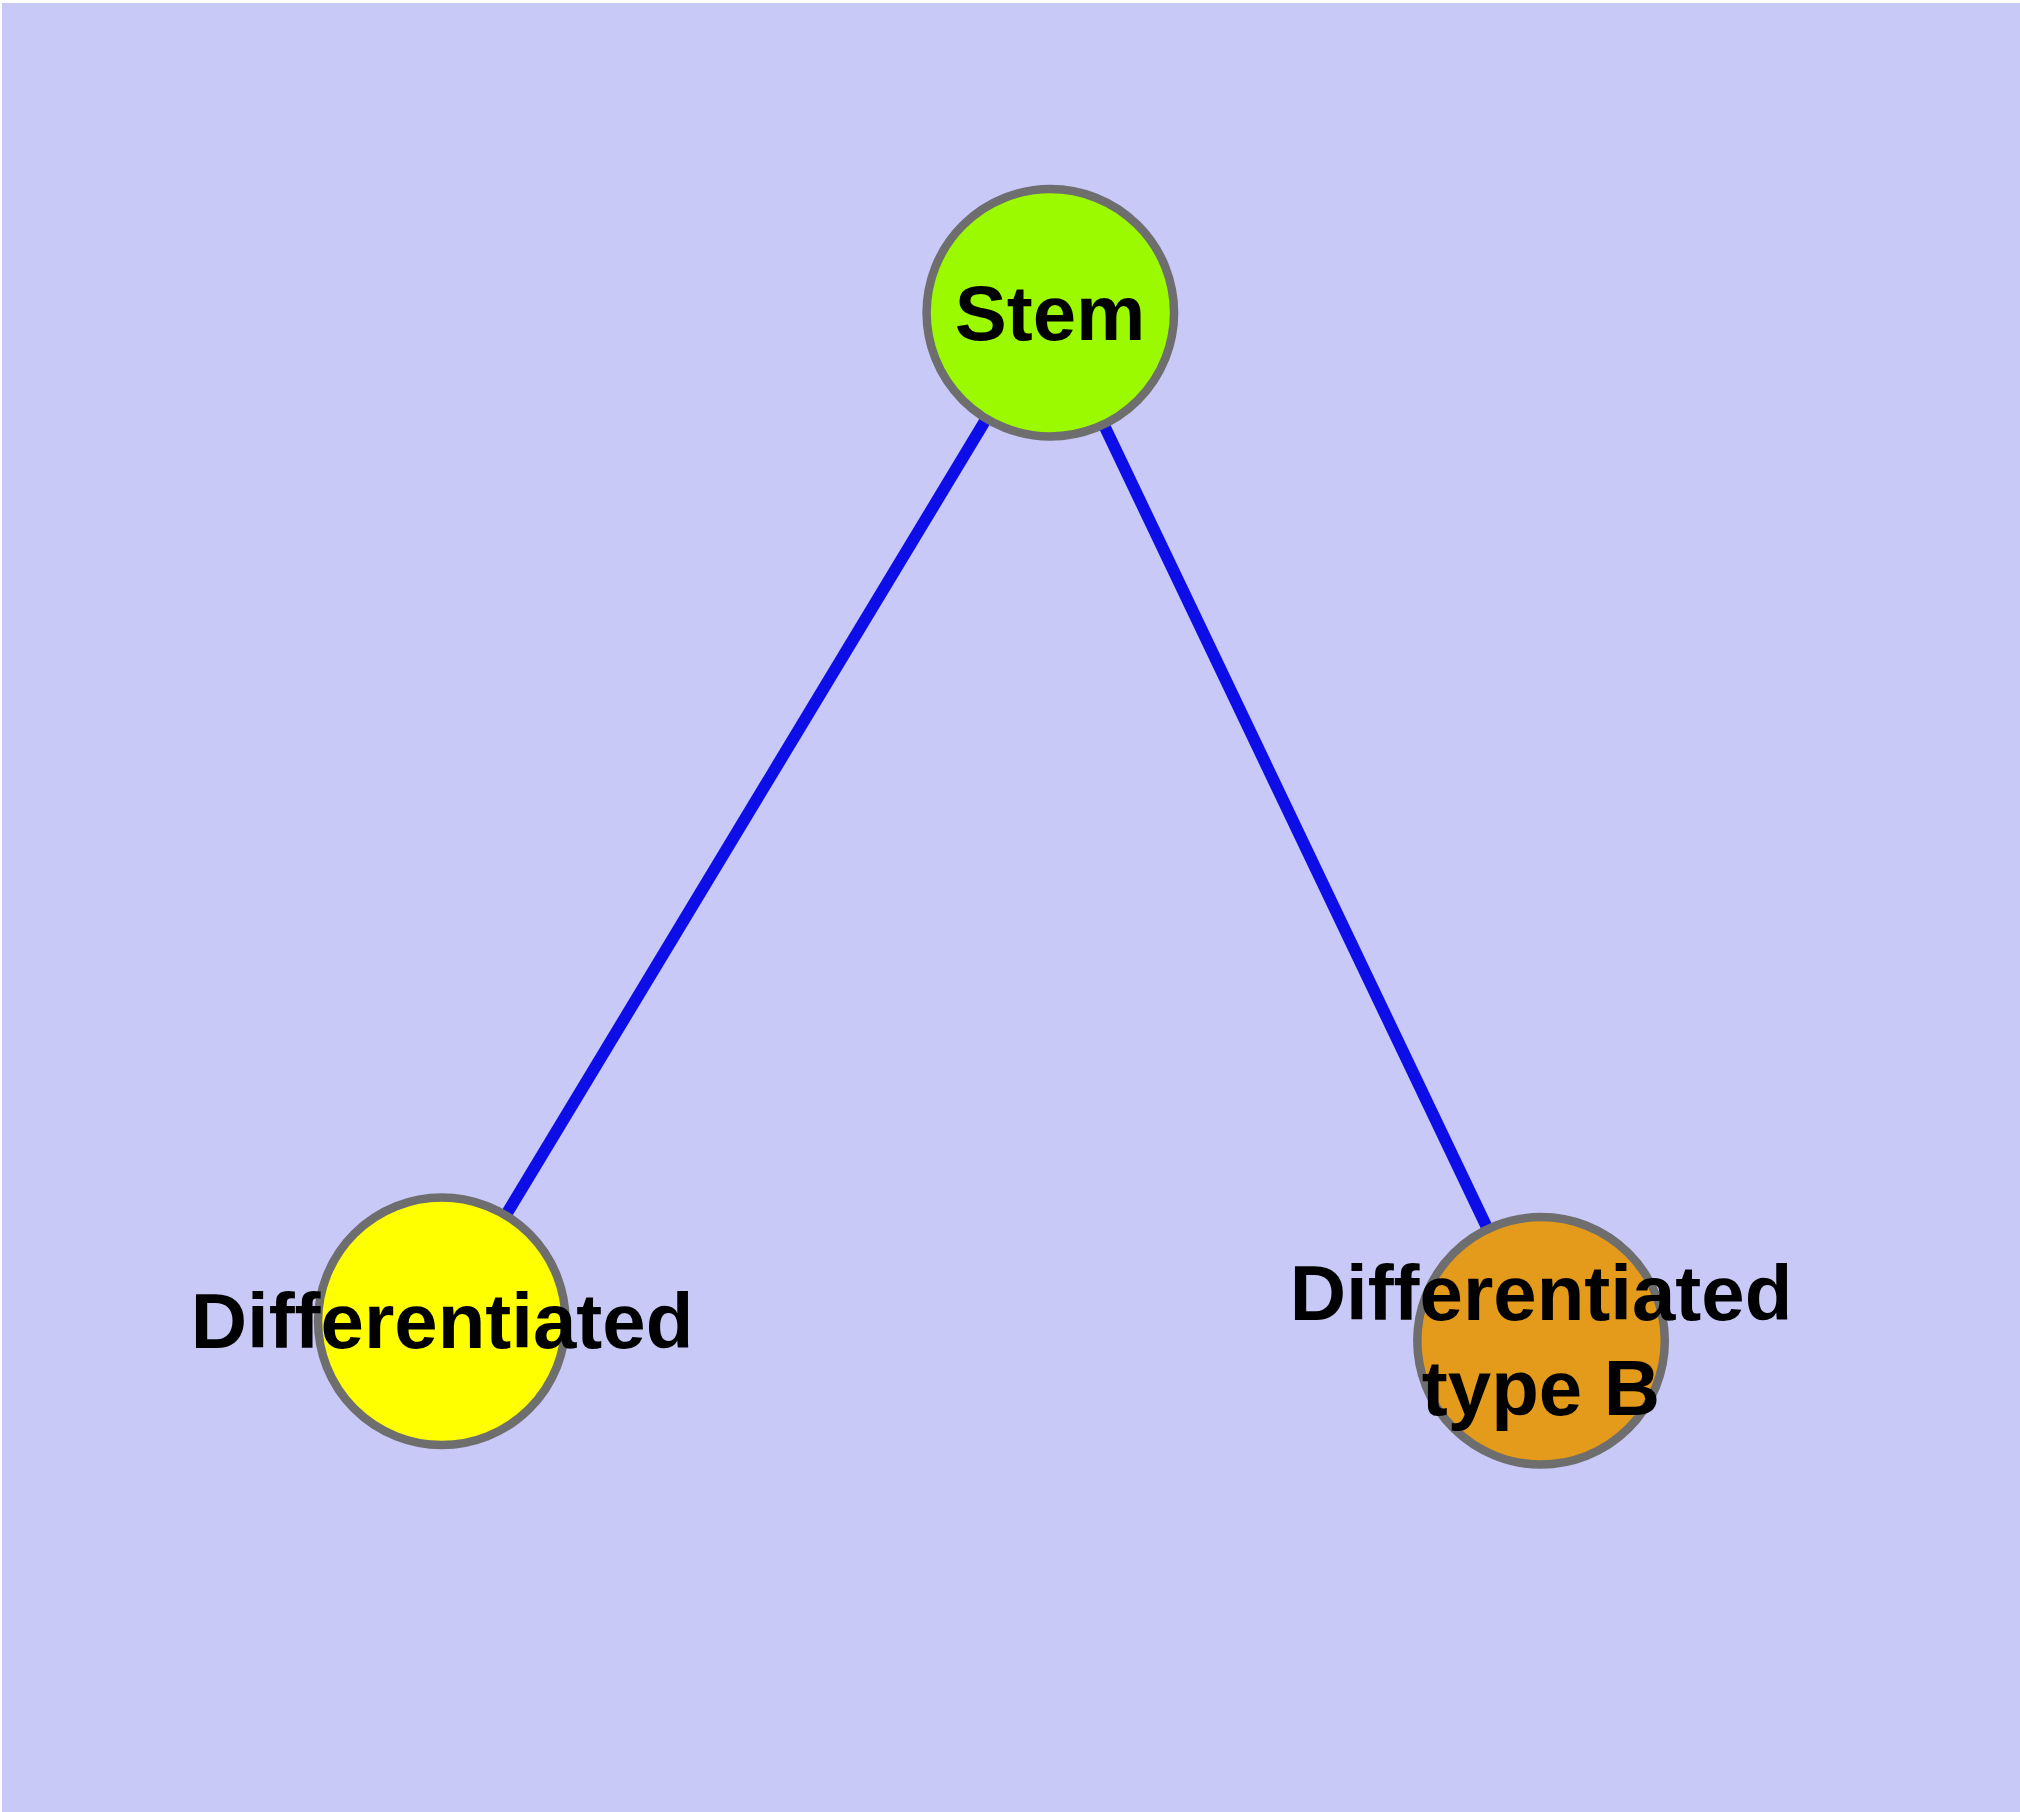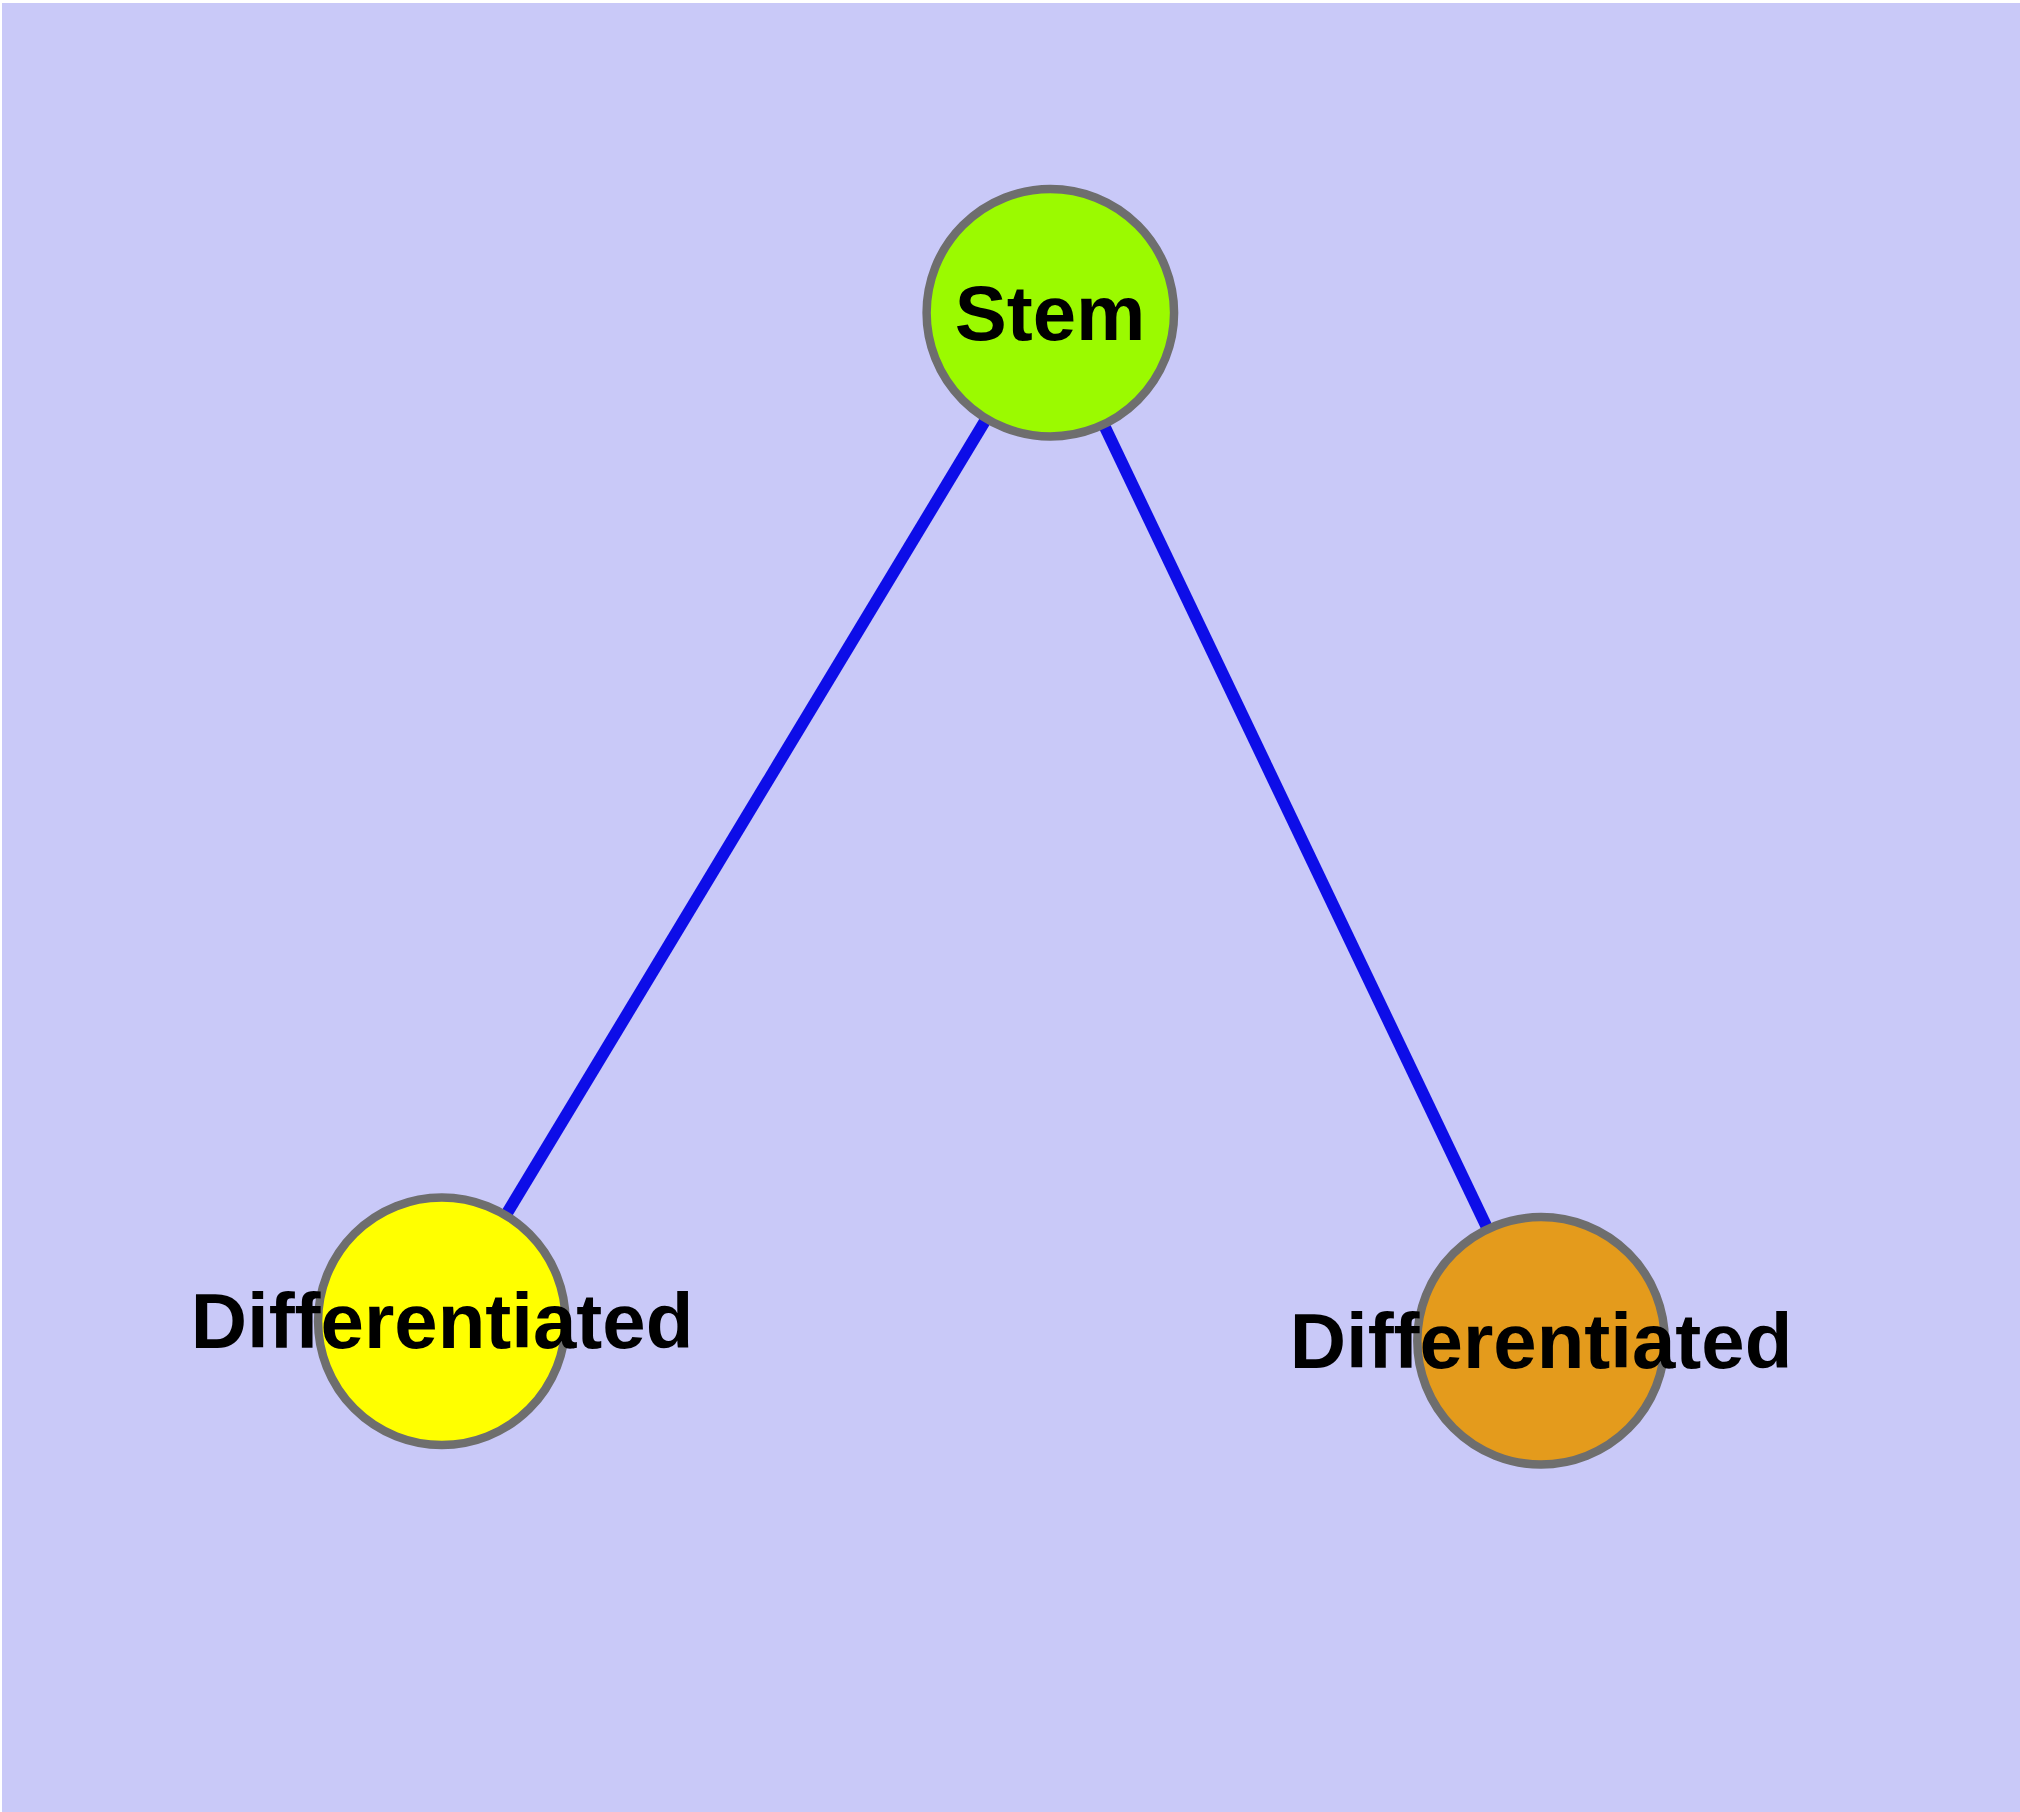--- a/index.html
+++ b/index.html
@@ -76,16 +76,17 @@
     </svg>
   <div id="labels">
       <div class="node-label" style="left: 1050px; top: 313px; color: rgb(0, 0, 0);">
         <div>Stem</div>
       </div>
       <div class="node-label" style="left: 442px; top: 1321px; color: rgb(0, 0, 0);">
         <div>Differentiated</div>
       </div>
       <div class="node-label" style="left: 1541px; top: 1341px; color: rgb(0, 0, 0);">
         <div>Differentiated</div>
+        <div>type B</div>
       </div>
     </div>
 </div>
 
 
 </body></html>

